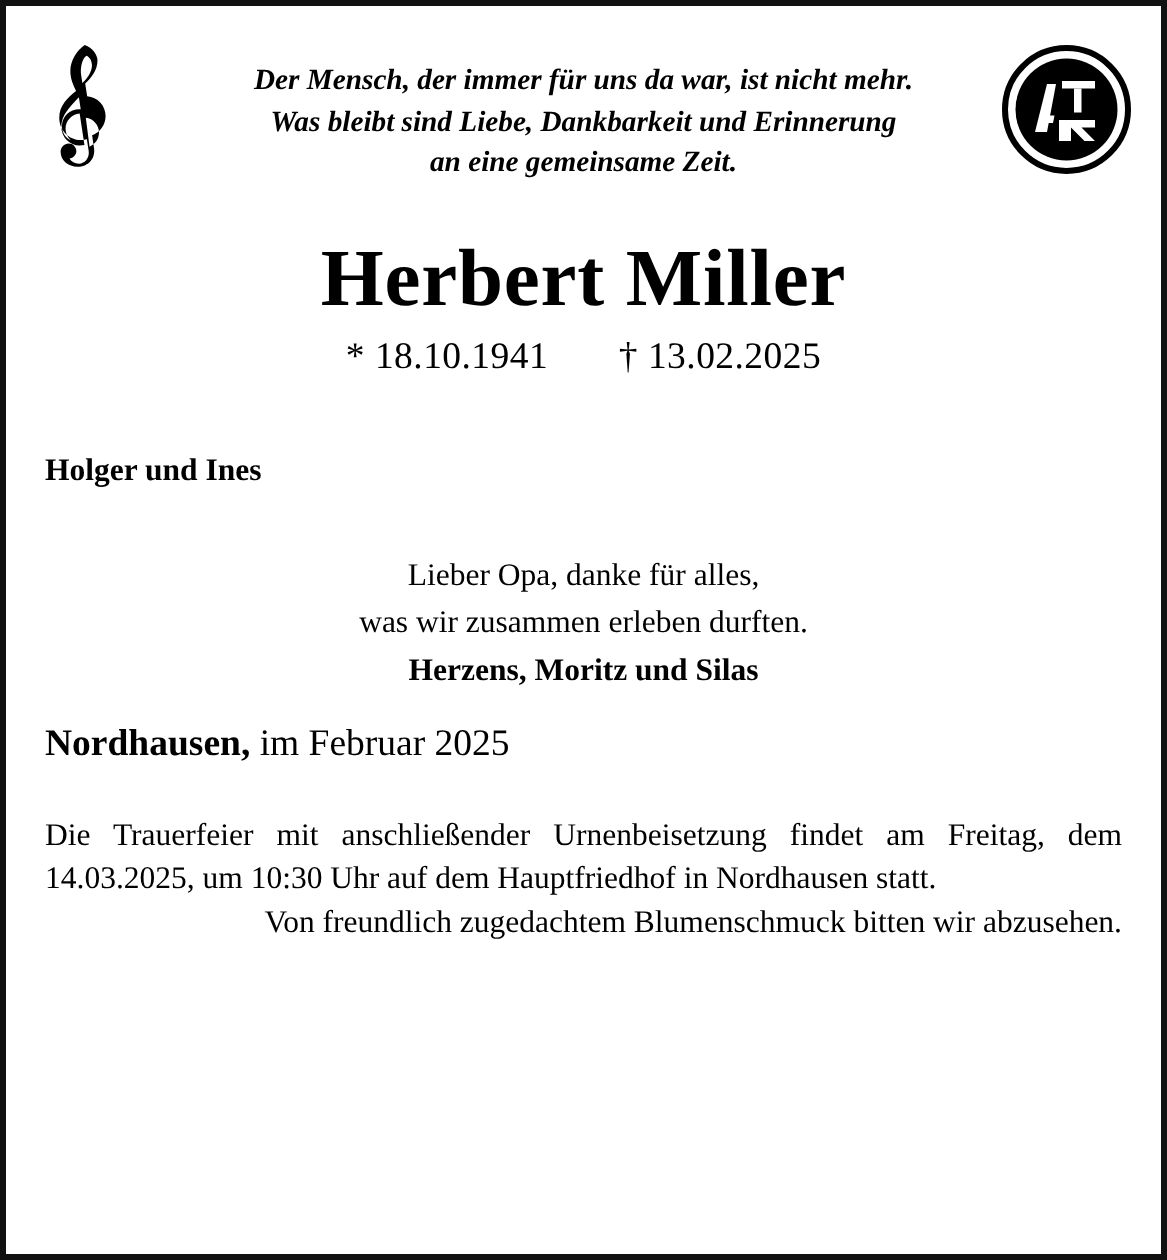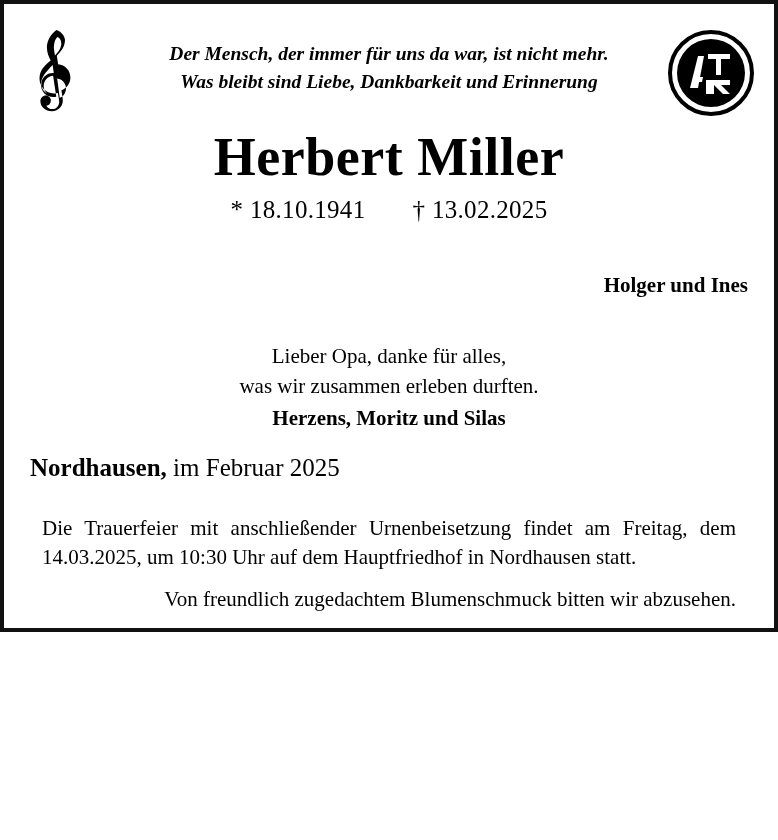--- a/index.html
+++ b/index.html
@@ -7,21 +7,21 @@
     padding: 0;
     background: #ffffff;
   }
   body {
     font-family: "Liberation Serif", serif;
     color: #000000;
   }
   .obituary {
     position: relative;
     width: 778px;
-    height: 632px;
+    height: 840px;
     box-sizing: border-box;
     background: #ffffff;
     border: 4px solid #111111;
     overflow: hidden;
   }
   .inner {
     position: relative;
     width: 100%;
     height: 100%;
     box-sizing: border-box;
@@ -79,21 +79,21 @@
     margin-top: 10px;
     text-align: center;
     font-size: 25px;
     letter-spacing: 0.3px;
   }
   .dates .sep { display: inline-block; width: 34px; }
 
   
   .family {
     margin-top: 46px;
-    text-align: right;
+    text-align: left;
     font-size: 21px;
     font-weight: bold;
     line-height: 1.45;
   }
 
   
   .message {
     margin-top: 40px;
     text-align: center;
     font-size: 21px;
@@ -113,21 +113,21 @@
   .place .city { font-weight: bold; }
 
   
   .ceremony {
     margin-top: 32px;
     text-align: justify;
     text-justify: inter-word;
     font-size: 21px;
     line-height: 1.40;
   }
-  .ceremony p { margin: 12px; }
+  .ceremony p { margin: 0; }
   .ceremony p.tail { text-align: right; }
 </style>
 </head>
 <body>
 
 <div class="obituary">
   <div class="inner">
 
     <div class="clef">
       <svg viewBox="0 0 56 92" width="56" height="92" aria-hidden="true">
@@ -147,20 +147,21 @@
           <rect x="40" y="24" width="22" height="5"></rect>
           <rect x="48" y="29" width="5" height="16"></rect>
           <path d="M38 50 h24 v5 h-9 l9 9 h-7 l-9 -9 v9 h-8 z"></path>
         </g>
       </svg>
     </div>
 
     <div class="verse">
       <div>Der Mensch, der immer für uns da war, ist nicht mehr.</div>
       <div>Was bleibt sind Liebe, Dankbarkeit und Erinnerung</div>
+      <div>an eine gemeinsame Zeit.</div>
     </div>
 
 
     <div class="name">Herbert Miller</div>
 
     <div class="dates">
       <span>*</span>
       <span>18.10.1941</span>
       <span class="sep"></span>
       <span>†</span>

